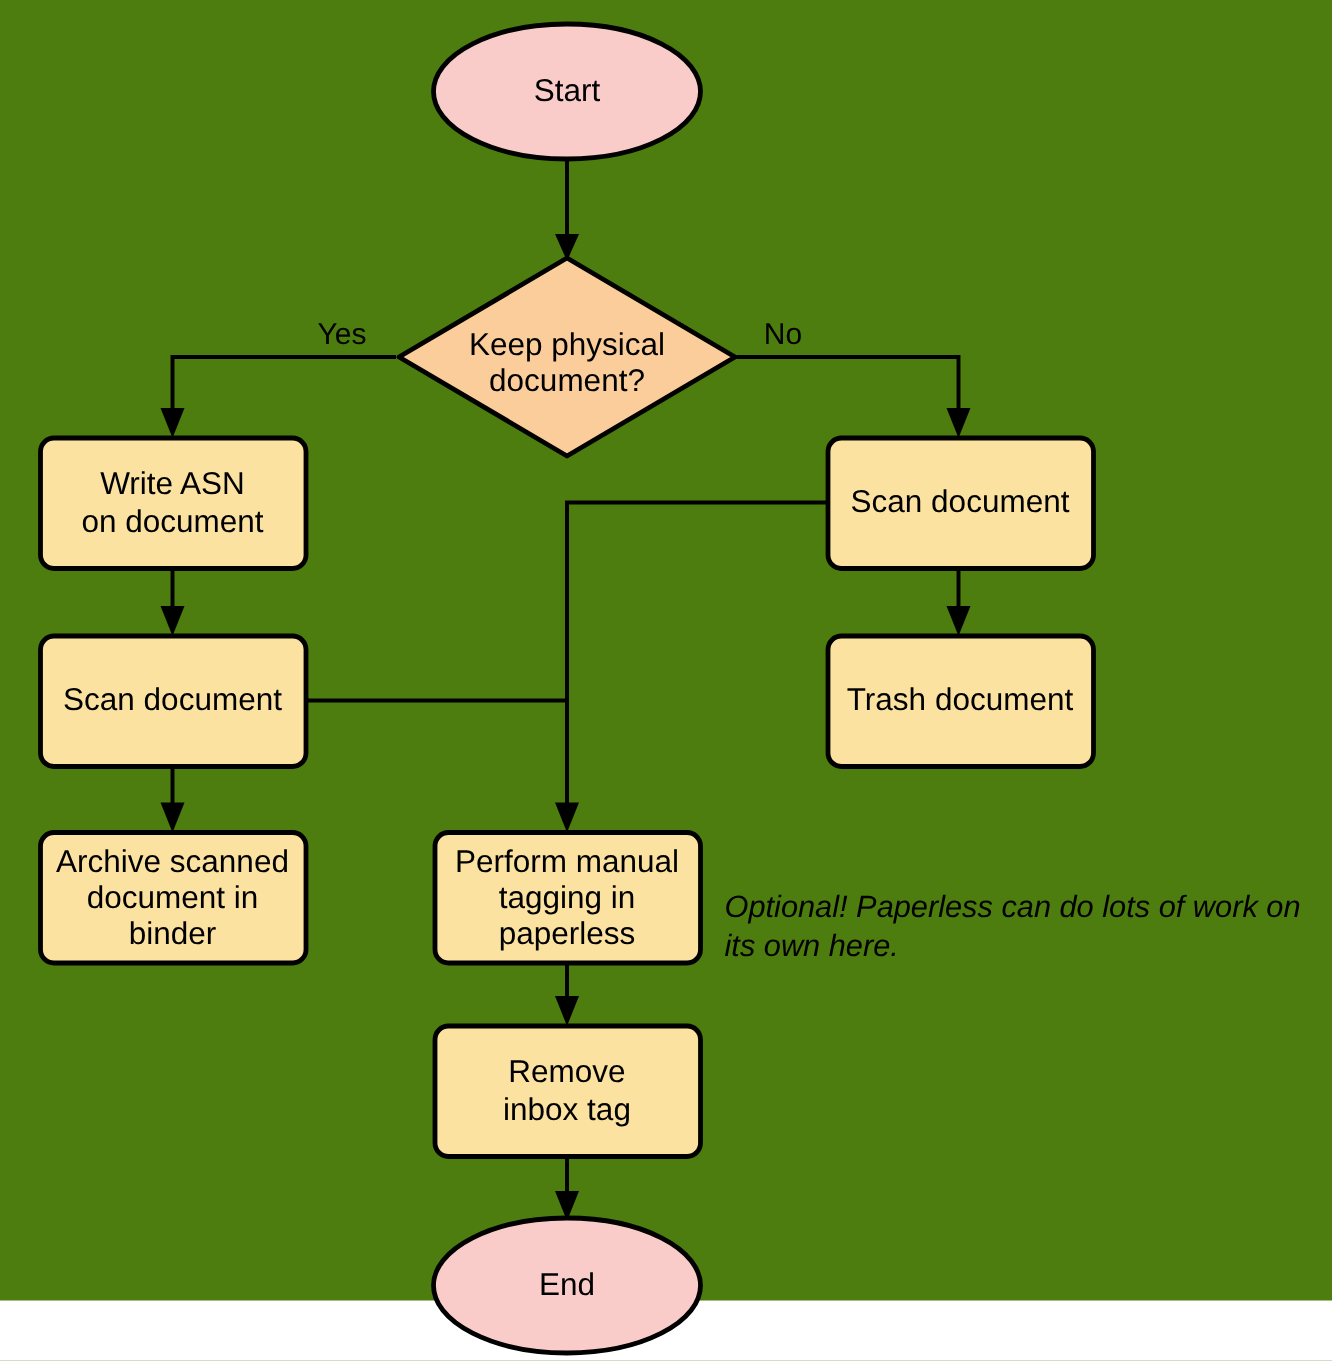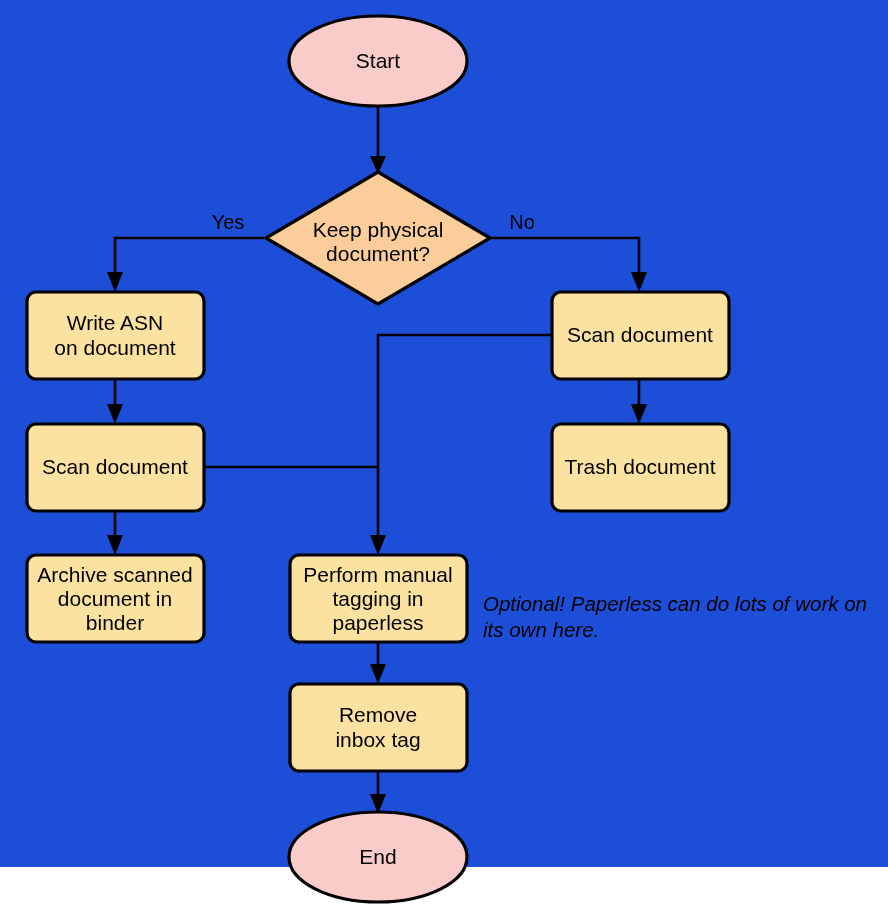--- a/index.html
+++ b/index.html
@@ -11,21 +11,21 @@
   body {
     font-family: "Liberation Sans", sans-serif;
     width: 888px;
     height: 907px;
     overflow: hidden;
   }
   #flowchart-root {
     position: relative;
     width: 888px;
     height: 867px;
-    background: #1d4ed8;
+    background: #4d7c0f;
   }
   svg.flow-canvas {
     position: absolute;
     top: 0;
     left: 0;
     width: 888px;
     height: 907px;
     display: block;
   }
   .node-shape {

